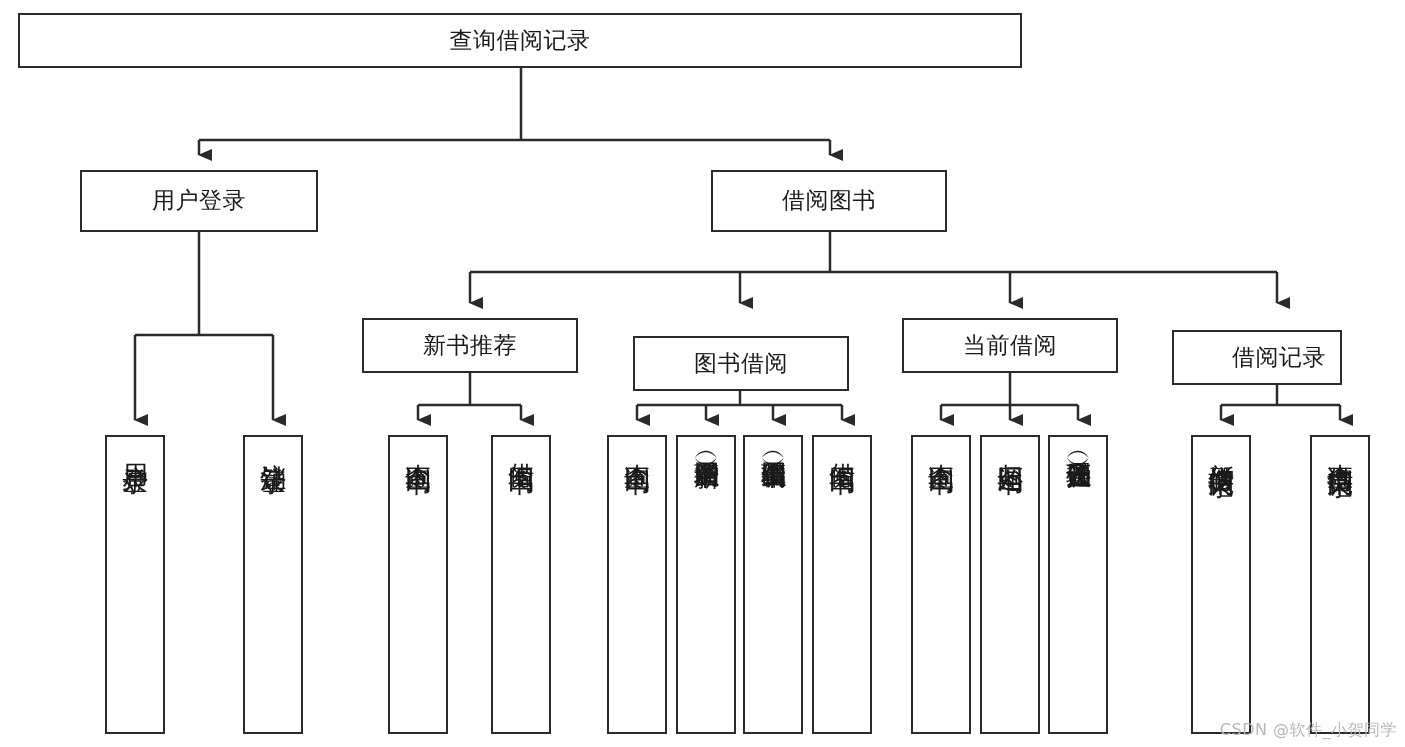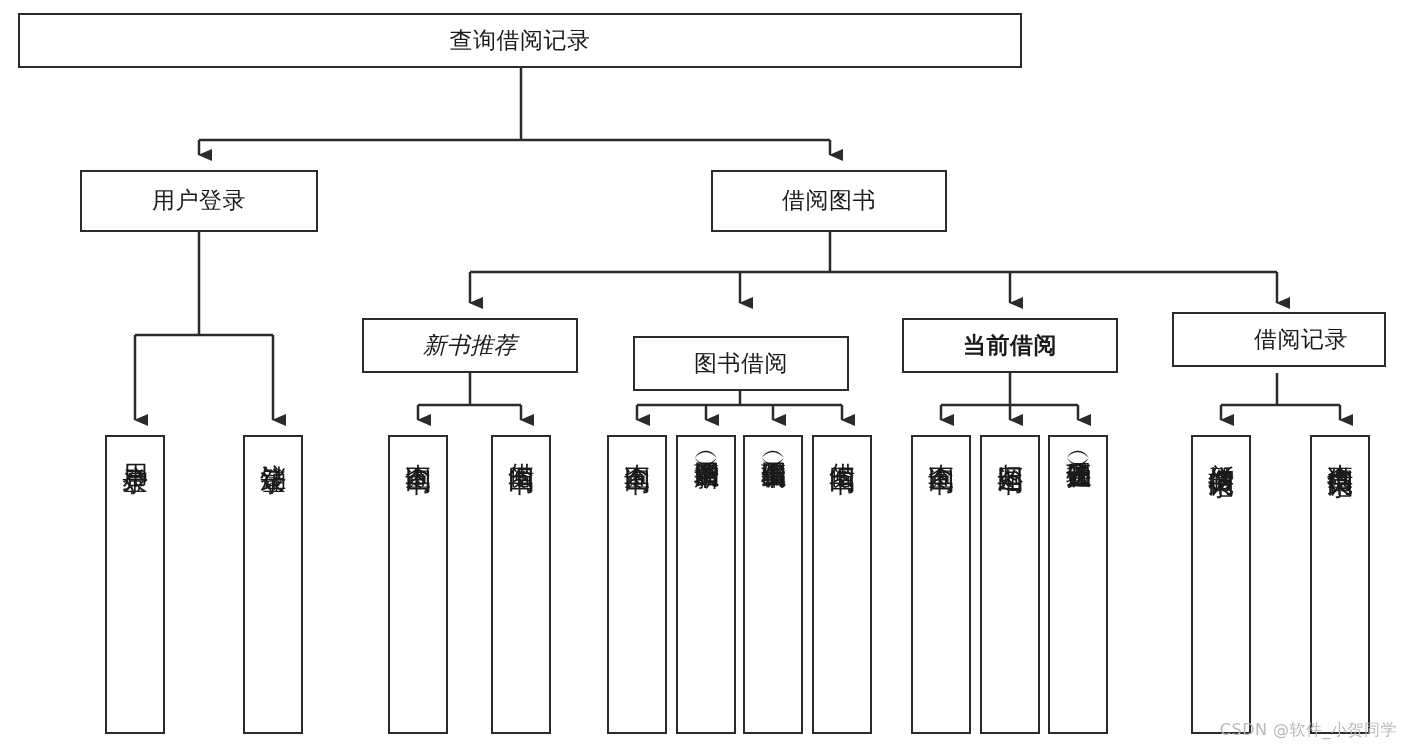--- a/index.html
+++ b/index.html
@@ -133,30 +133,30 @@
     <span class="node-label">查询借阅记录</span>
   </div>
 
   <div class="node horiz" style="left:80px; top:170px; width:238px; height:62px;">
     <span class="node-label">用户登录</span>
   </div>
   <div class="node horiz" style="left:711px; top:170px; width:236px; height:62px;">
     <span class="node-label">借阅图书</span>
   </div>
 
-  <div class="node horiz" style="left:362px; top:318px; width:216px; height:55px;font-style:italic;">
+  <div class="node horiz" style="left:362px; top:318px; width:216px; height:55px;">
     <span class="node-label">新书推荐</span>
   </div>
   <div class="node horiz" style="left:633px; top:336px; width:216px; height:55px;">
     <span class="node-label">图书借阅</span>
   </div>
-  <div class="node horiz" style="left:902px; top:318px; width:216px; height:55px;font-weight:bold;">
+  <div class="node horiz" style="left:902px; top:318px; width:216px; height:55px;">
     <span class="node-label">当前借阅</span>
   </div>
-  <div class="node horiz" style="left:1172px; top:312px; width:214px; height:55px;padding-left:44px;">
+  <div class="node horiz" style="left:1172px; top:330px; width:170px; height:55px;padding-left:44px;">
     <span class="node-label">借阅记录</span>
   </div>
 
   <div class="node vert" style="left:105px; top:435px; width:60px; height:299px;">
     <span class="node-label">用户登录</span>
   </div>
   <div class="node vert" style="left:243px; top:435px; width:60px; height:299px;">
     <span class="node-label">注销登录</span>
   </div>
 

